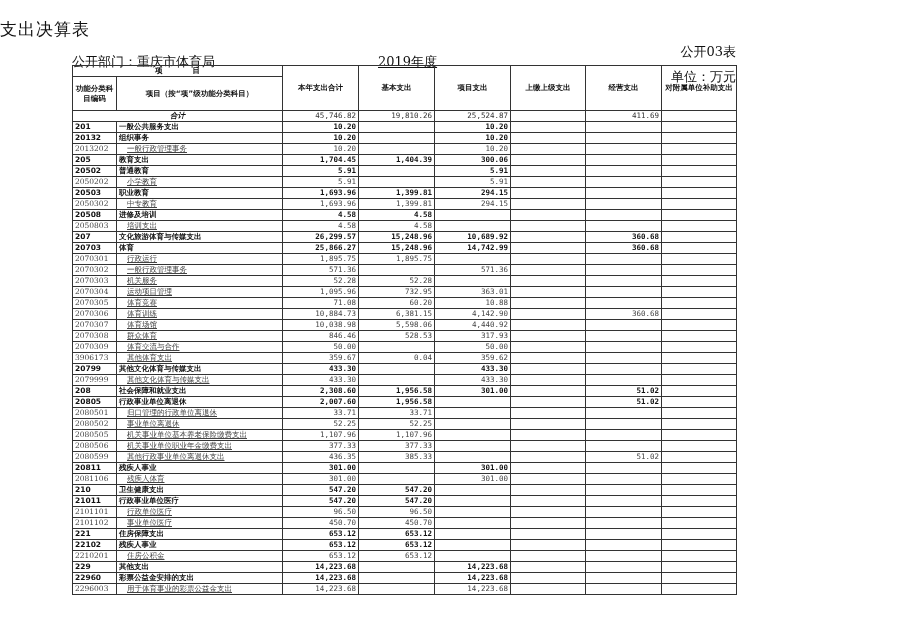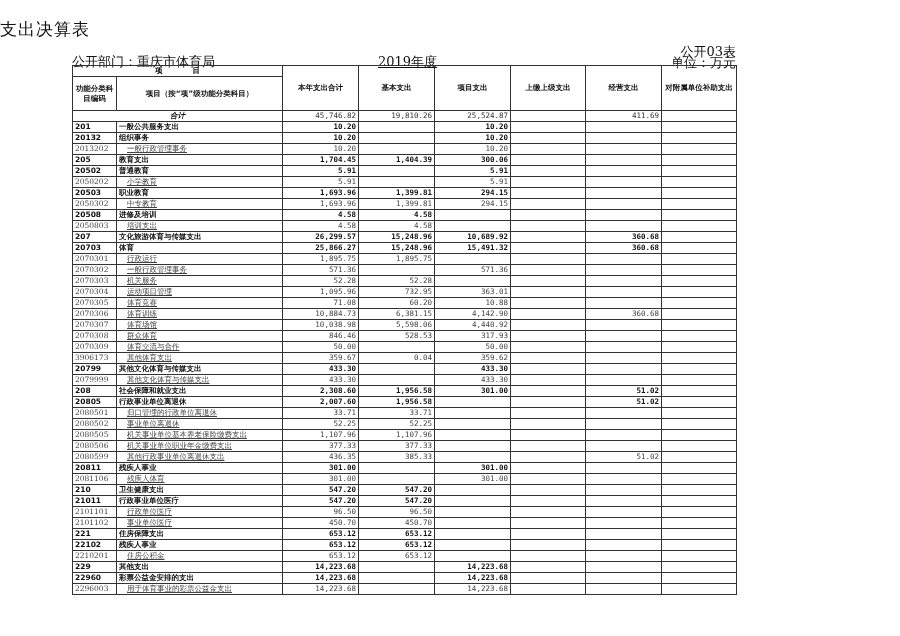--- a/index.html
+++ b/index.html
@@ -4,21 +4,21 @@
   <style>
     html, body { margin: 0; padding: 0; background: #ffffff; }
     body { width: 900px; height: 636px; position: relative; overflow: hidden;
            font-family: "DejaVu Serif", "Liberation Serif", serif; color: #111; }
     .title { position: absolute; left: 0; width: 810px; top: 18px; text-align: left;
              font-family: "DejaVu Sans", "Liberation Sans", sans-serif; font-size: 17px; letter-spacing: 1px; }
     .meta { position: absolute; font-size: 13px; white-space: nowrap; }
     .dept { left: 72px; top: 53px; }
     .year { left: 378px; top: 53px; text-decoration: underline; }
     .formno { right: 164px; top: 43px; }
-    .unit { right: 164px; top: 54px; }
+    .unit { right: 164px; top: 68px; }
     table { position: absolute; left: 72px; top: 65px; border-collapse: collapse;
             table-layout: fixed; width: 664px; }
     td, th { border: 1px solid #333; padding: 0 2px; overflow: hidden; white-space: nowrap; }
     th { font-weight: bold; font-size: 7.5px; text-align: center; line-height: 10px;
          font-family: "DejaVu Sans", "Liberation Sans", sans-serif; }
     thead tr.h1 th { height: 8px; }
     thead tr.h2 th { height: 33px; }
     tbody td { height: 10px; font-size: 7.5px; line-height: 10px; }
     td.num { text-align: right; }
     tr.total td { font-weight: bold; }
@@ -183,21 +183,21 @@
         <td class="num">10,689.92</td>
         <td class="num"></td>
         <td class="num">360.68</td>
         <td class="num"></td>
       </tr>
       <tr class="l2">
         <td class="code">20703</td>
         <td class="name">体育</td>
         <td class="num">25,866.27</td>
         <td class="num">15,248.96</td>
-        <td class="num">15,491.32</td>
+        <td class="num">14,742.99</td>
         <td class="num"></td>
         <td class="num">360.68</td>
         <td class="num"></td>
       </tr>
       <tr class="l3">
         <td class="code">2070301</td>
         <td class="name">行政运行</td>
         <td class="num">1,895.75</td>
         <td class="num">1,895.75</td>
         <td class="num"></td>

